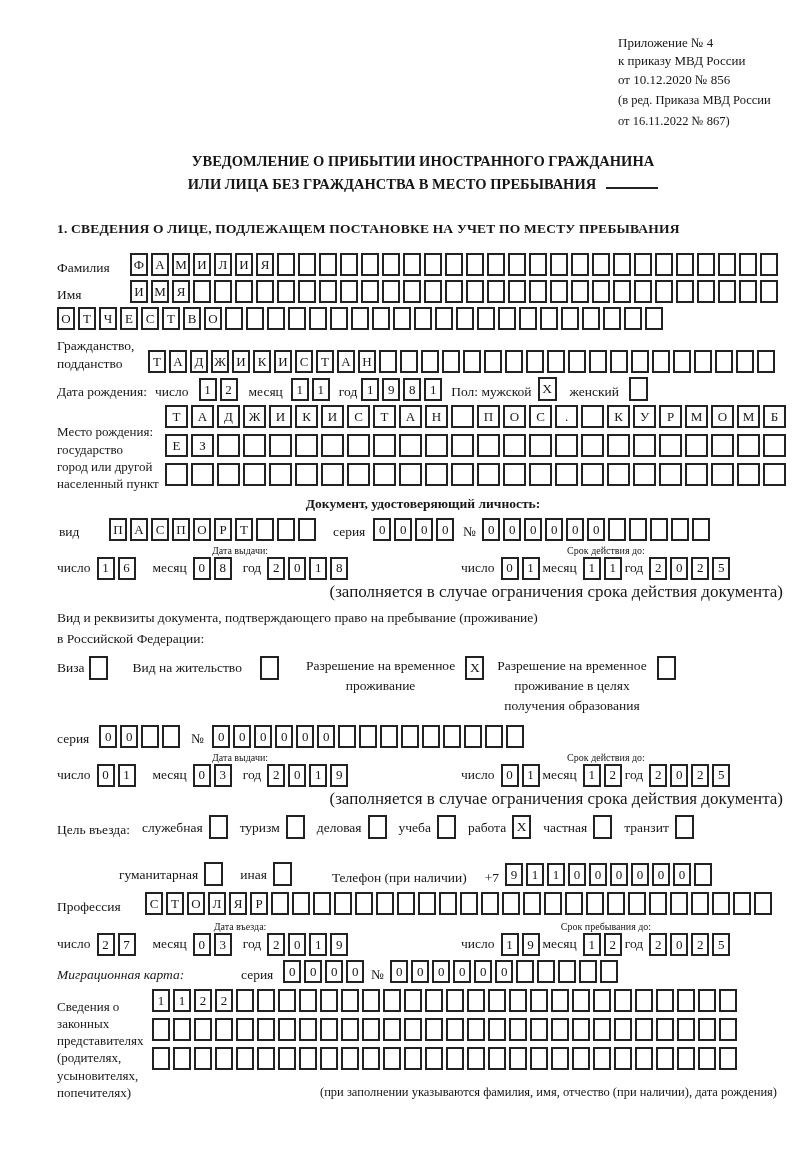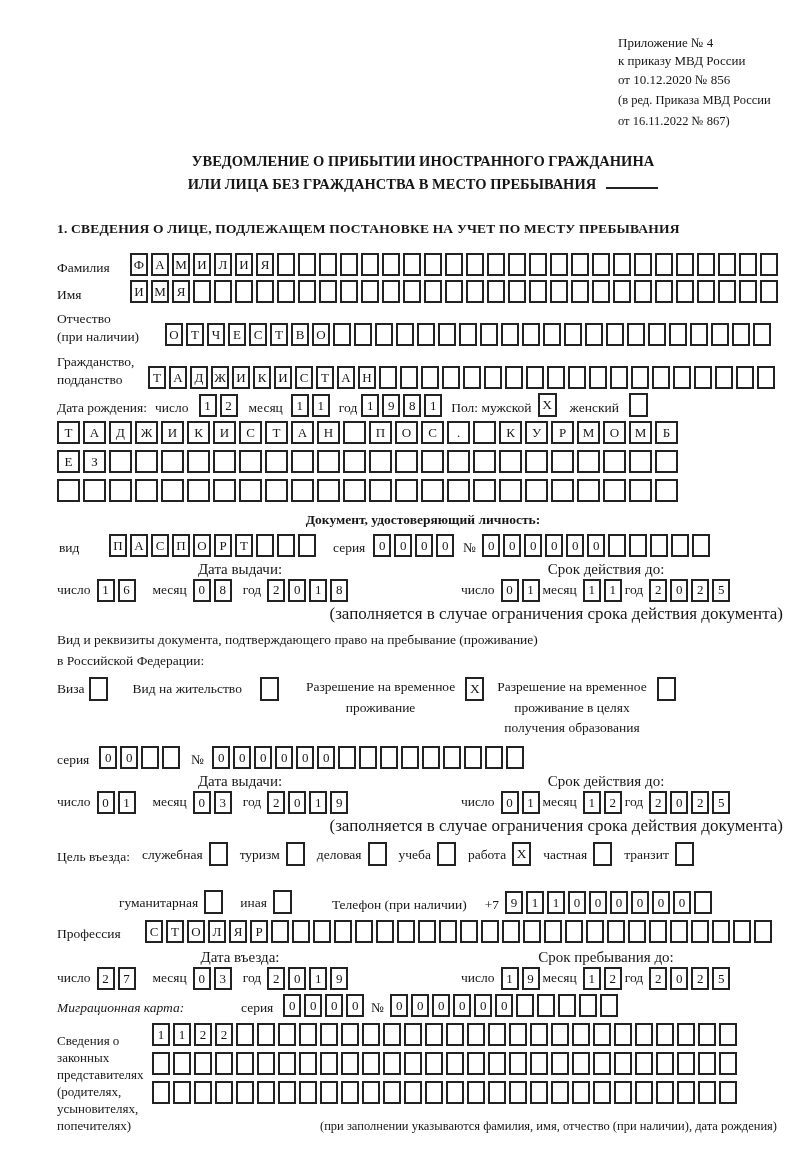--- a/index.html
+++ b/index.html
@@ -27,21 +27,21 @@
   .cell {
     box-sizing:border-box; flex:none; width:18px; height:23px; margin-right:3px;
     border:2px solid #222; background:#fff; display:inline-flex;
     align-items:center; justify-content:center; font-size:13px; overflow:hidden;
   }
   .wide .cell { width:23px; }
   .cb .cell { width:19px; height:24px; font-size:13.5px; }
   .stack { display:flex; flex-direction:column; }
   .stack .cells { margin-bottom:6px; }
   
-  .dheads { display:flex; font-size:15px; margin-top:2px; }
+  .dheads { display:flex; font-size:10px; margin-top:2px; }
   .dheads > div { width:50%; text-align:center; }
   .dline { display:flex; margin-top:1px; margin-bottom:2px; }
   .dgrp { display:flex; align-items:flex-start; width:50%; font-size:13.5px; }
   .dgrp .dl { padding-top:3px; margin-right:6px; }
   .dgrp .gap { width:14px; }
   .note { font-size:17px; text-align:right; padding-right:6px; margin-bottom:6px; }
   .dochead { text-align:center; font-weight:bold; font-size:13.5px; margin:4px 0 6px 0; }
   .intro { font-size:13.5px; line-height:1.55; margin-top:4px; }
   
   .permits { display:flex; align-items:flex-start; margin-top:6px; margin-bottom:8px; font-size:13.5px; }
@@ -144,24 +144,20 @@
         <span class="cell"></span>
         <span class="cell"></span>
         <span class="cell"></span>
         <span class="cell"></span>
         <span class="cell"></span>
         <span class="cell"></span>
       </span>
   </div>
 
   <div class="row">
-    <span class="lbl w108">
-      <span>Отчество</span><br>
-      <span>(при наличии)</span>
-    </span>
     <span class="cells">
         <span class="cell">О</span>
         <span class="cell">Т</span>
         <span class="cell">Ч</span>
         <span class="cell">Е</span>
         <span class="cell">С</span>
         <span class="cell">Т</span>
         <span class="cell">В</span>
         <span class="cell">О</span>
         <span class="cell"></span>
@@ -250,20 +246,26 @@
     <span class="cells cb">
         <span class="cell">X</span>
       </span>
     <span class="lbl" style="margin-left:10px;margin-right:10px;">женский</span>
     <span class="cells cb">
         <span class="cell"></span>
       </span>
   </div>
 
   <div class="row" style="margin-top:3px;">
+    <span class="lbl w108" style="font-size:13px;">
+      <span>Место рождения:</span><br>
+      <span>государство</span><br>
+      <span>город или другой</span><br>
+      <span>населенный пункт</span>
+    </span>
     <span class="stack">
       <span class="cells wide">
           <span class="cell">Т</span>
           <span class="cell">А</span>
           <span class="cell">Д</span>
           <span class="cell">Ж</span>
           <span class="cell">И</span>
           <span class="cell">К</span>
           <span class="cell">И</span>
           <span class="cell">С</span>

